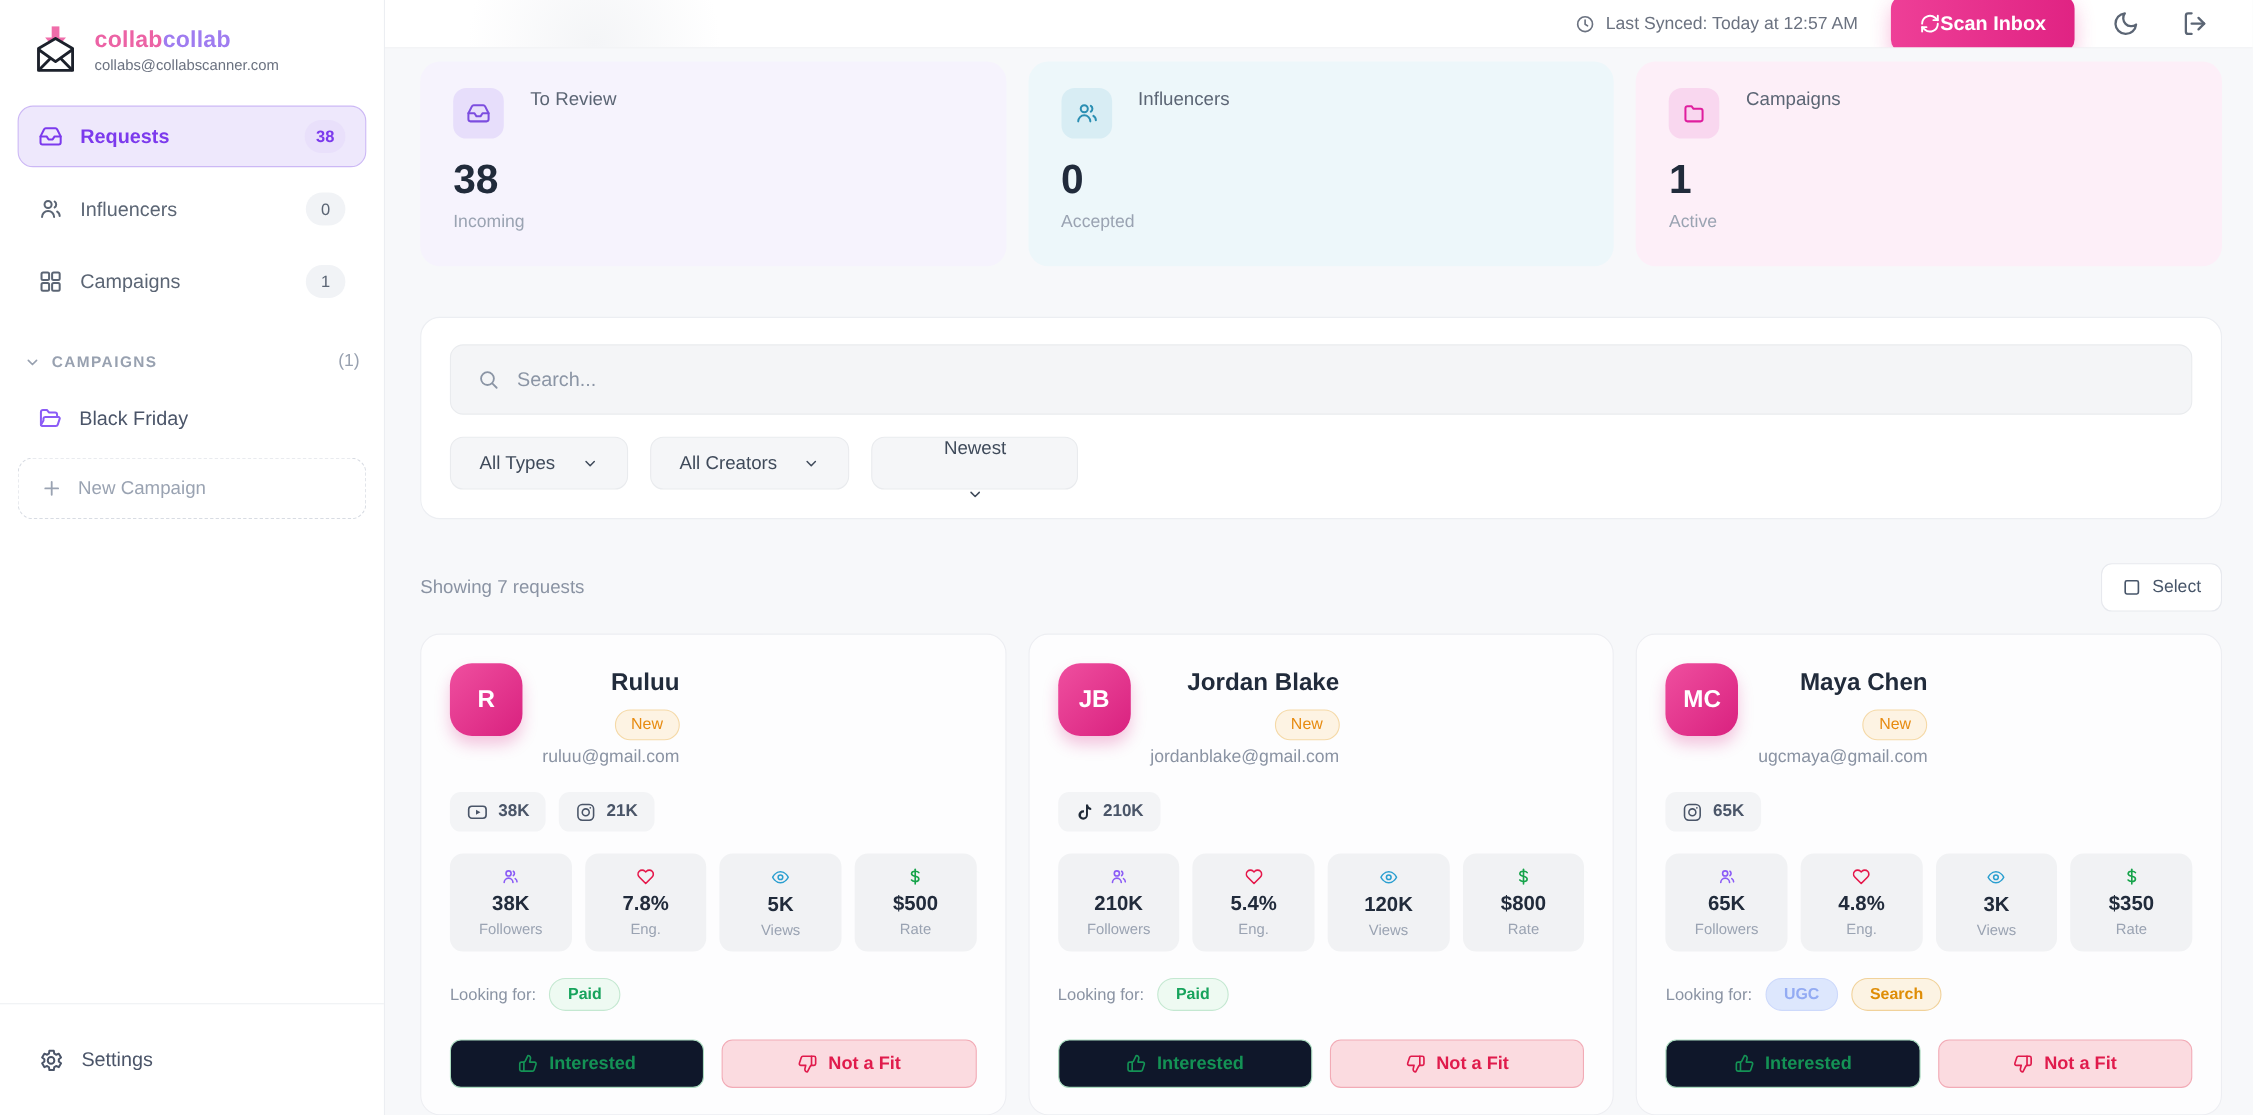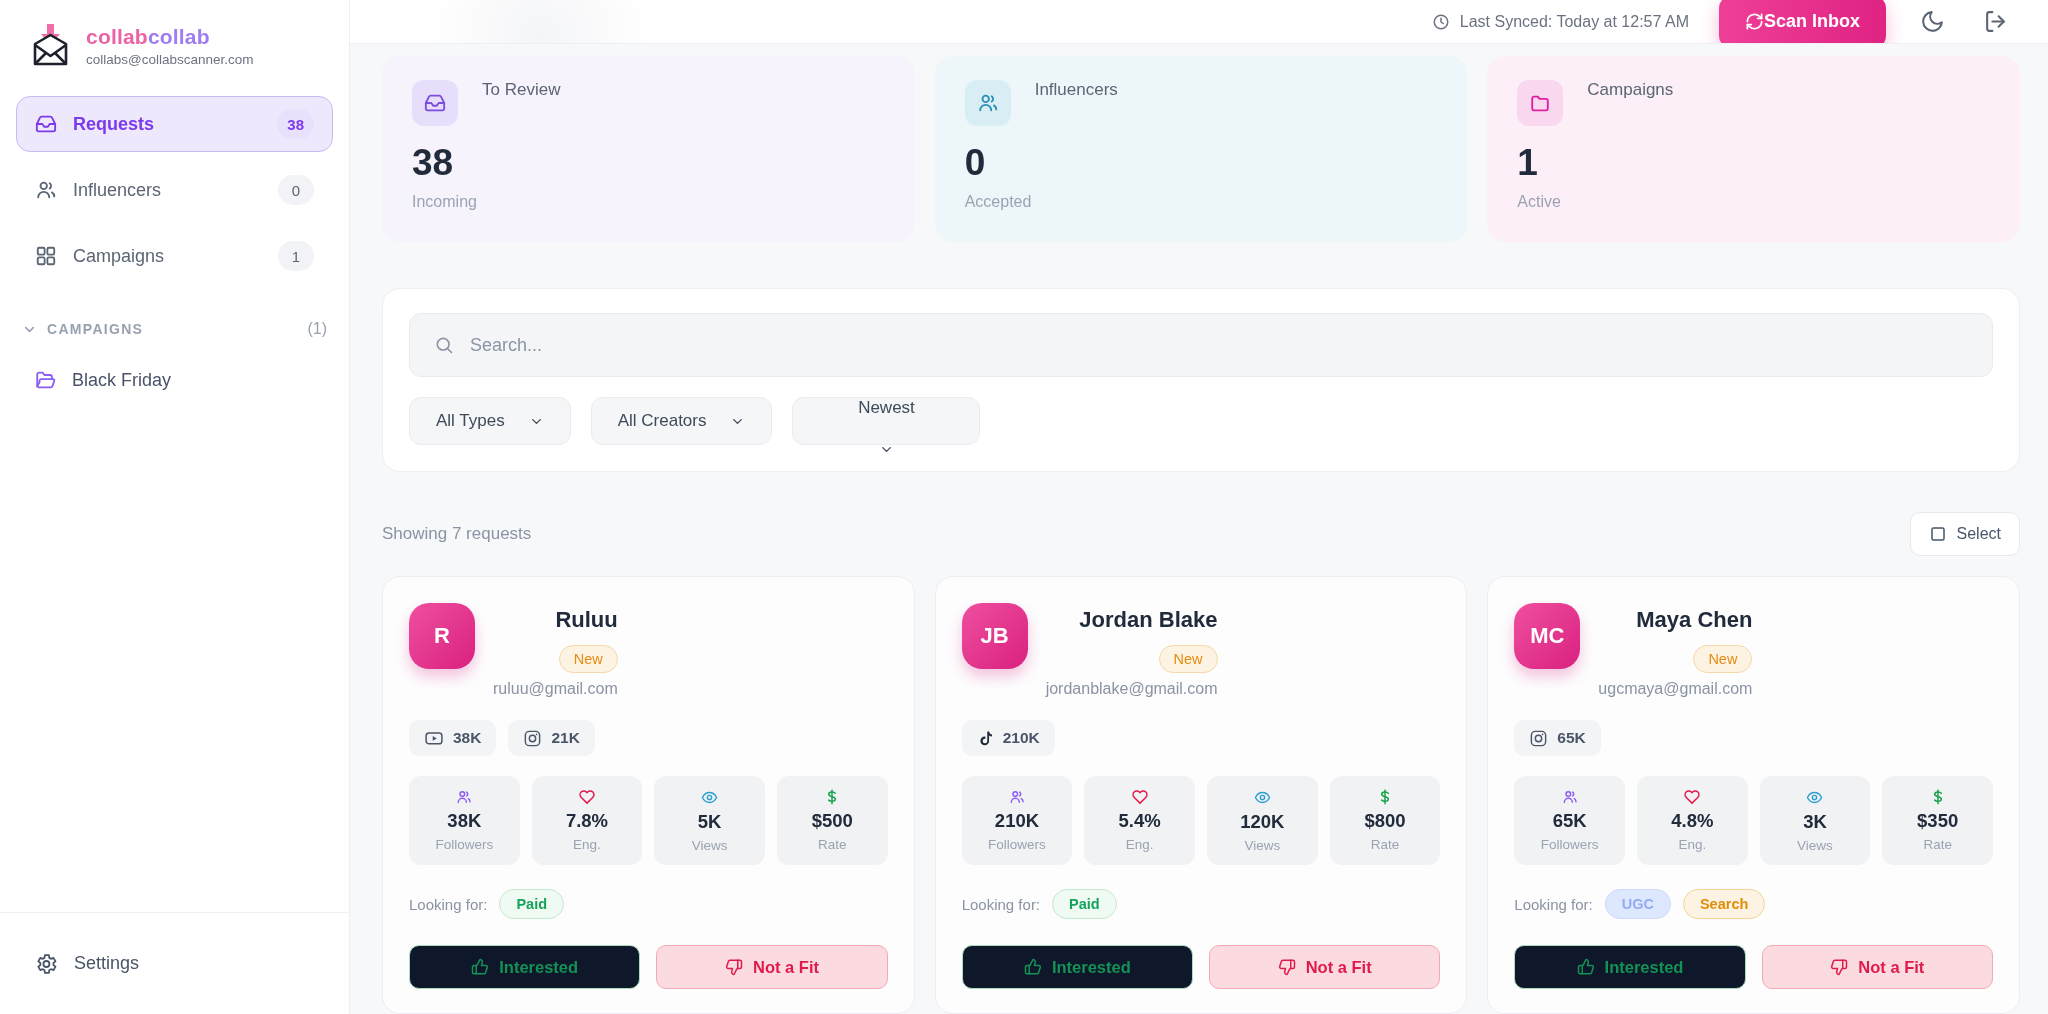--- a/index.html
+++ b/index.html
@@ -251,20 +251,29 @@
   <div class="campaign-item">
     <span style="color:#8b5cf6">
       <svg width="22" height="22" viewBox="0 0 24 24" fill="none" stroke="currentColor" stroke-width="2" stroke-linecap="round" stroke-linejoin="round">
           <path d="M6 14.5 3.5 19a1.8 1.8 0 0 0 1.6 1h13.2a2 2 0 0 0 1.9-1.4l1.7-5.2A1.5 1.5 0 0 0 20.5 11H7.9a2 2 0 0 0-1.9 1.4z"></path>
           <path d="M3.5 19V6a2 2 0 0 1 2-2h3.9l2 2.5h6.1a2 2 0 0 1 2 2V11"></path>
         </svg>
     </span>
     <span>Black Friday</span>
   </div>
 
+  <button class="new-campaign">
+    <span>
+      <svg width="20" height="20" viewBox="0 0 24 24" fill="none" stroke="currentColor" stroke-width="2" stroke-linecap="round">
+          <line x1="12" y1="5" x2="12" y2="19"></line>
+          <line x1="5" y1="12" x2="19" y2="12"></line>
+        </svg>
+    </span>
+    <span>New Campaign</span>
+  </button>
 
   <div class="settings-row">
     <span>
       <svg width="24" height="24" viewBox="0 0 24 24" fill="none" stroke="currentColor" stroke-width="1.8" stroke-linecap="round" stroke-linejoin="round">
           <path d="M19.4 13a7.8 7.8 0 0 0 .1-1 7.8 7.8 0 0 0-.1-1l2.1-1.6-2-3.5-2.5 1a7.6 7.6 0 0 0-1.7-1L14.9 3.2h-4l-.4 2.7a7.6 7.6 0 0 0-1.7 1l-2.5-1-2 3.5L6.4 11a7.8 7.8 0 0 0 0 2l-2.1 1.6 2 3.5 2.5-1a7.6 7.6 0 0 0 1.7 1l.4 2.7h4l.4-2.7a7.6 7.6 0 0 0 1.7-1l2.5 1 2-3.5z"></path>
           <circle cx="12.4" cy="12" r="3"></circle>
         </svg>
     </span>
     <span>Settings</span>
   </div>

